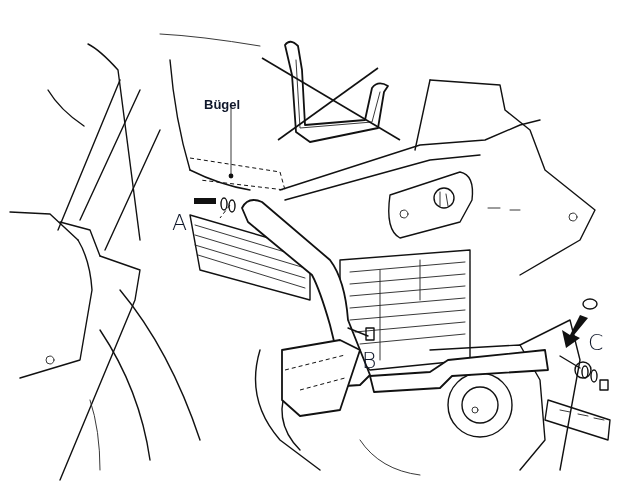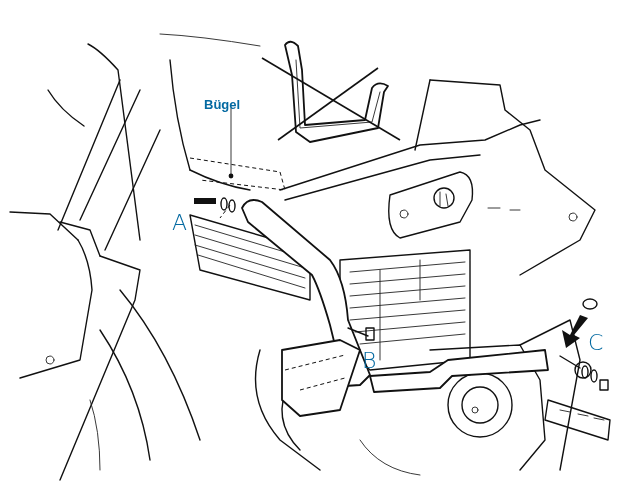--- a/index.html
+++ b/index.html
@@ -3,21 +3,21 @@
   <meta charset="utf-8">
   <style>
     html, body { margin: 0; padding: 0; background: #ffffff; }
     body { width: 625px; height: 487px; overflow: hidden; position: relative; font-family: "Liberation Sans", sans-serif; }
     #diagram { position: absolute; left: 0; top: 0; width: 625px; height: 487px; }
     .ln { fill: none; stroke: #111; stroke-width: 1.4; stroke-linecap: round; stroke-linejoin: round; }
     .thin { fill: none; stroke: #222; stroke-width: 0.9; stroke-linecap: round; }
     .barfill { fill: #ffffff; stroke: #111; stroke-width: 1.8; stroke-linejoin: round; }
     .dash { fill: none; stroke: #111; stroke-width: 1; stroke-dasharray: 4 3; }
     .cross { fill: none; stroke: #111; stroke-width: 1.6; }
-    .lbl { position: absolute; color: #0369a1; line-height: 1; }
+    .lbl { position: absolute; color: #0f172a; line-height: 1; }
     .letter { font-family: "DejaVu Sans", sans-serif; font-weight: 300; font-size: 22px; }
     .bugel { font-family: "Liberation Sans", sans-serif; font-weight: bold; font-size: 13px; }
   </style>
 </head>
 <body>
 
 <svg id="diagram" viewBox="0 0 625 487" xmlns="http://www.w3.org/2000/svg">
 
   <g>
     <path class="ln" d="M88 44 Q100 50 118 70 L140 240"></path>

